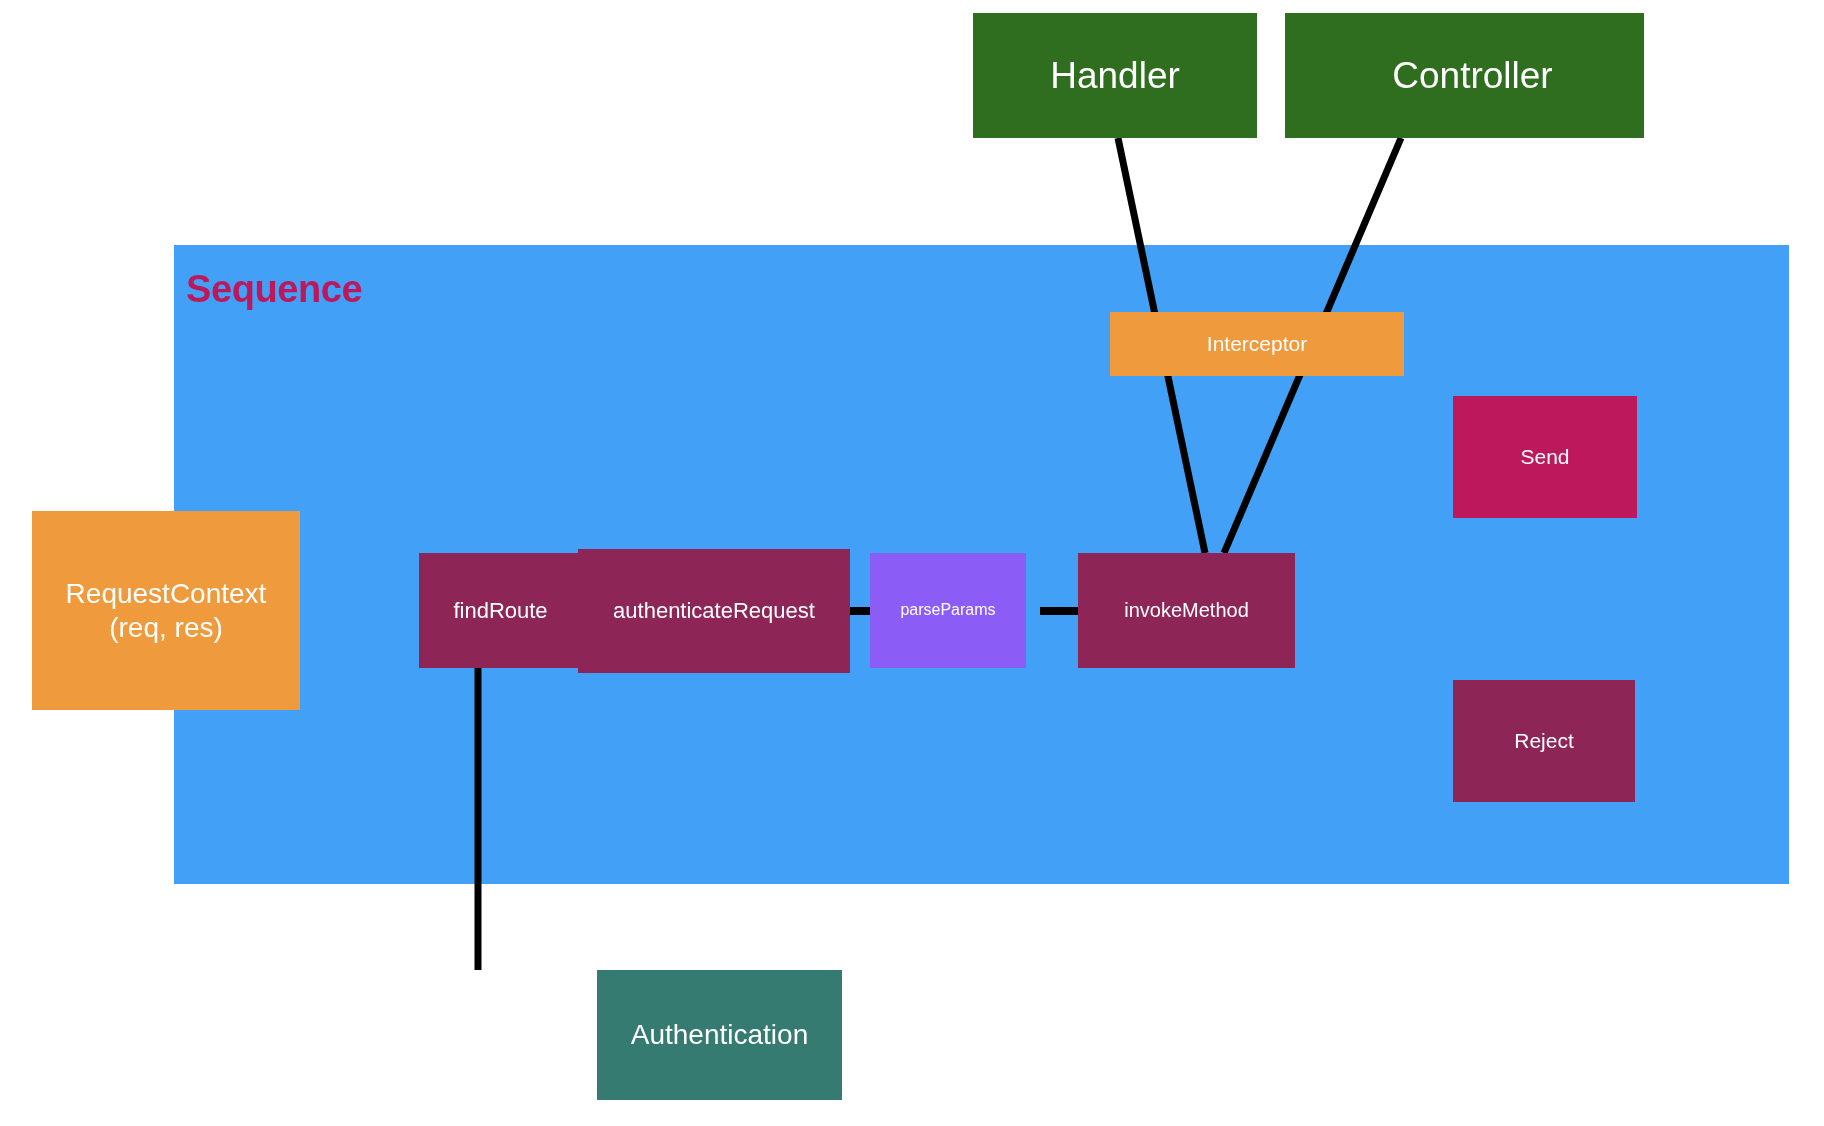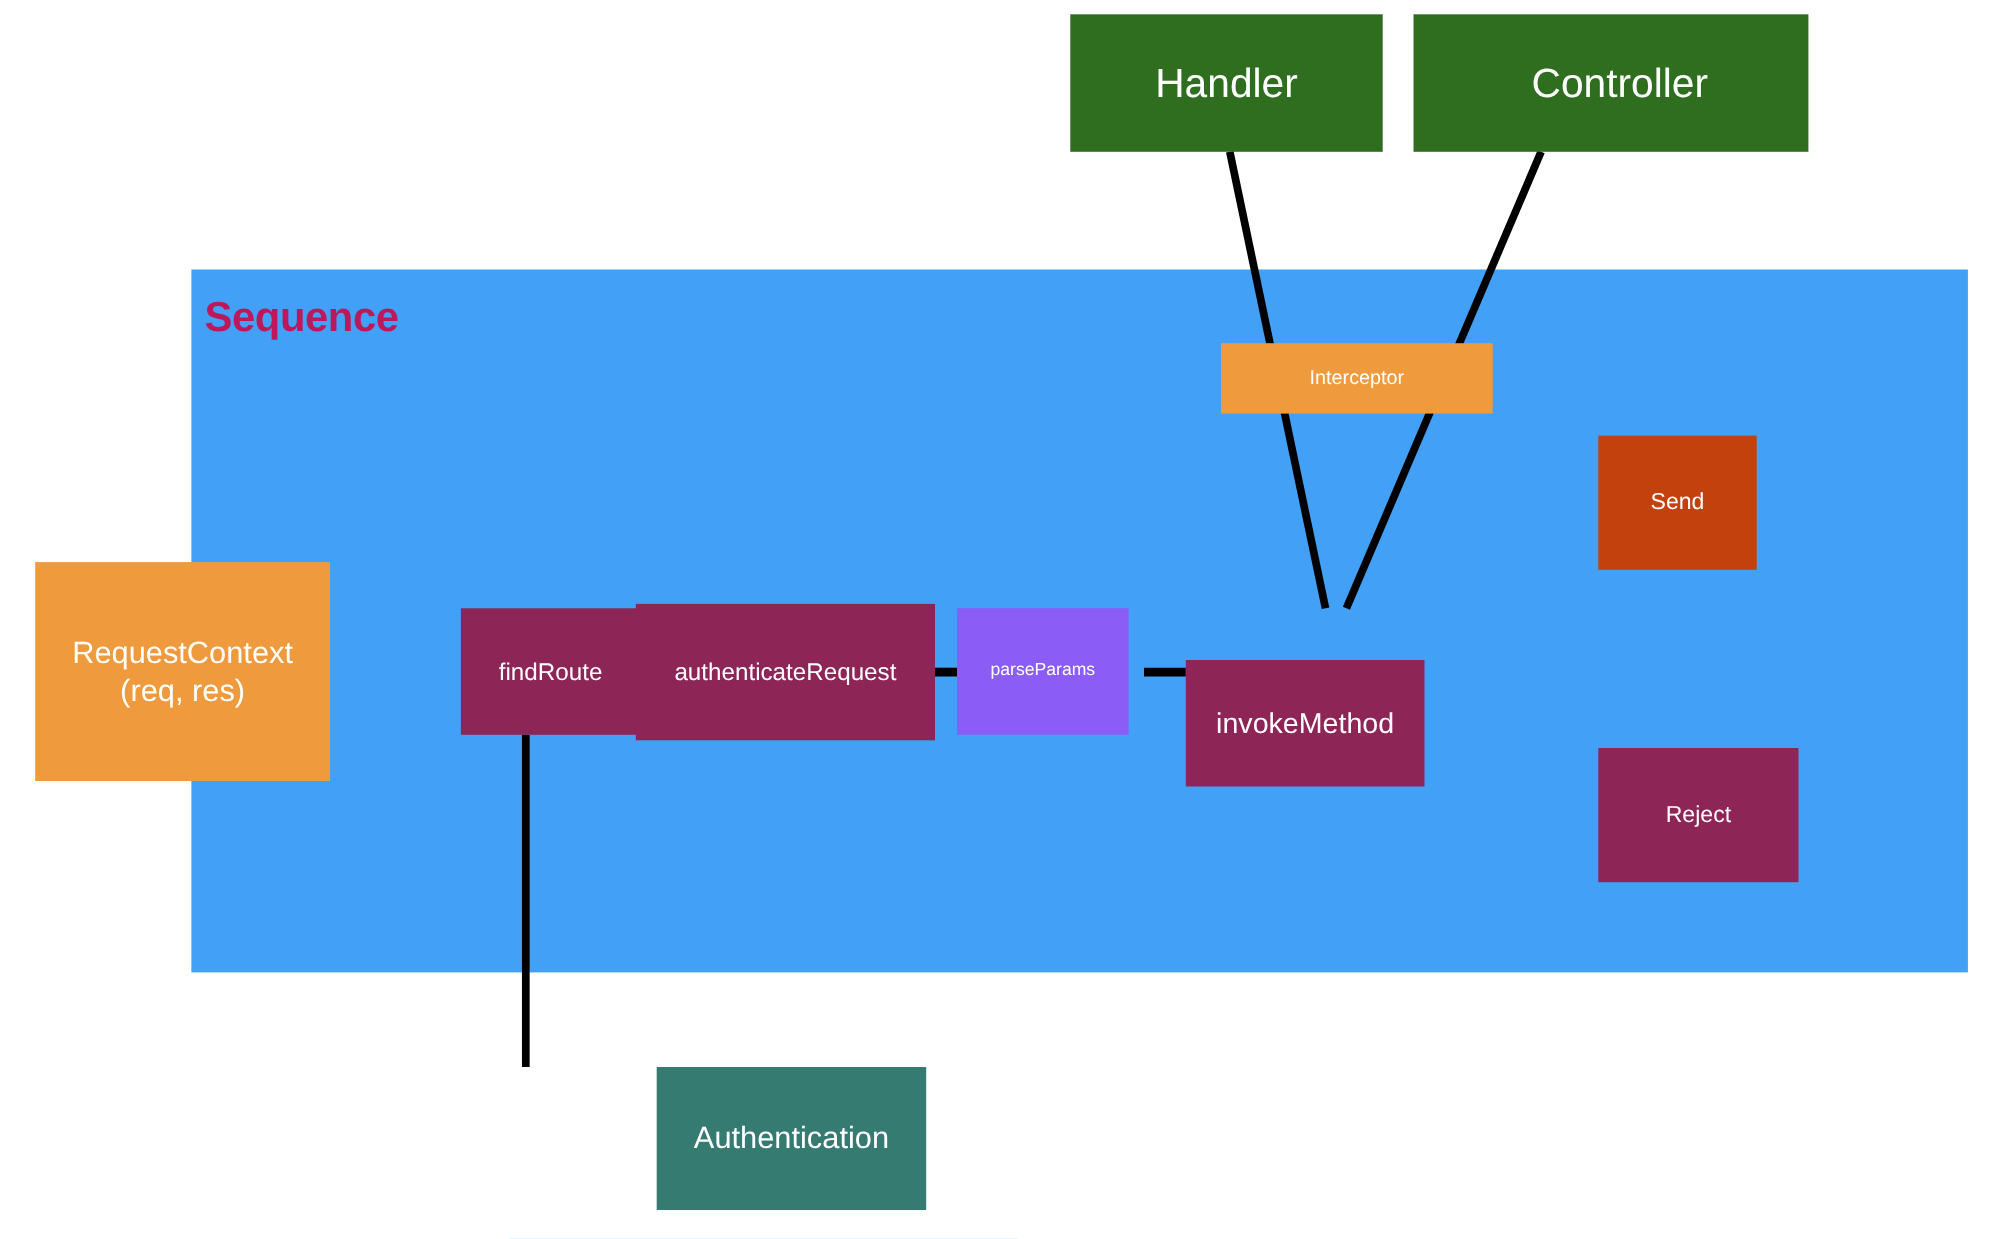--- a/index.html
+++ b/index.html
@@ -68,23 +68,23 @@
     background: #2E6E1E;
     font-size: 37px;
   }
   .n-controller {
     left: 1285px; top: 13px; width: 359px; height: 125px;
     background: #2E6E1E;
     font-size: 37px;
     padding-left: 16px;
   }
   .n-interceptor {
-    left: 1110px; top: 312px; width: 247px; height: 64px;
+    left: 1110px; top: 312px; width: 294px; height: 64px;
     background: #EF9A3C;
-    font-size: 18px;
+    font-size: 21px;
     z-index: 3;
   }
   .n-requestcontext {
     left: 32px; top: 511px; width: 268px; height: 199px;
     background: #EF9A3C;
     font-size: 28px;
     z-index: 4;
   }
   .n-findroute {
     left: 395px; top: 553px; width: 163px; height: 115px;
@@ -98,26 +98,25 @@
     font-size: 22px;
   }
   .n-parseparams {
     left: 870px; top: 553px; width: 156px; height: 115px;
     background: #8b5cf6;
     font-size: 16px;
   }
   .n-invokemethod {
     left: 1078px; top: 553px; width: 217px; height: 115px;
     background: #8D2557;
-    font-size: 26px;
-    margin-top: 47px;
+    font-size: 20px;
   }
   .n-send {
-    left: 1453px; top: 396px; width: 144px; height: 122px;
-    background: #c2410c;
+    left: 1453px; top: 396px; width: 184px; height: 122px;
+    background: #be185d;
     font-size: 21px;
   }
   .n-reject {
     left: 1453px; top: 680px; width: 182px; height: 122px;
     background: #8D2557;
     font-size: 21px;
   }
   .n-routingtable {
     left: 365px; top: 970px; width: 218px; height: 143px;
     background: #367B72;

